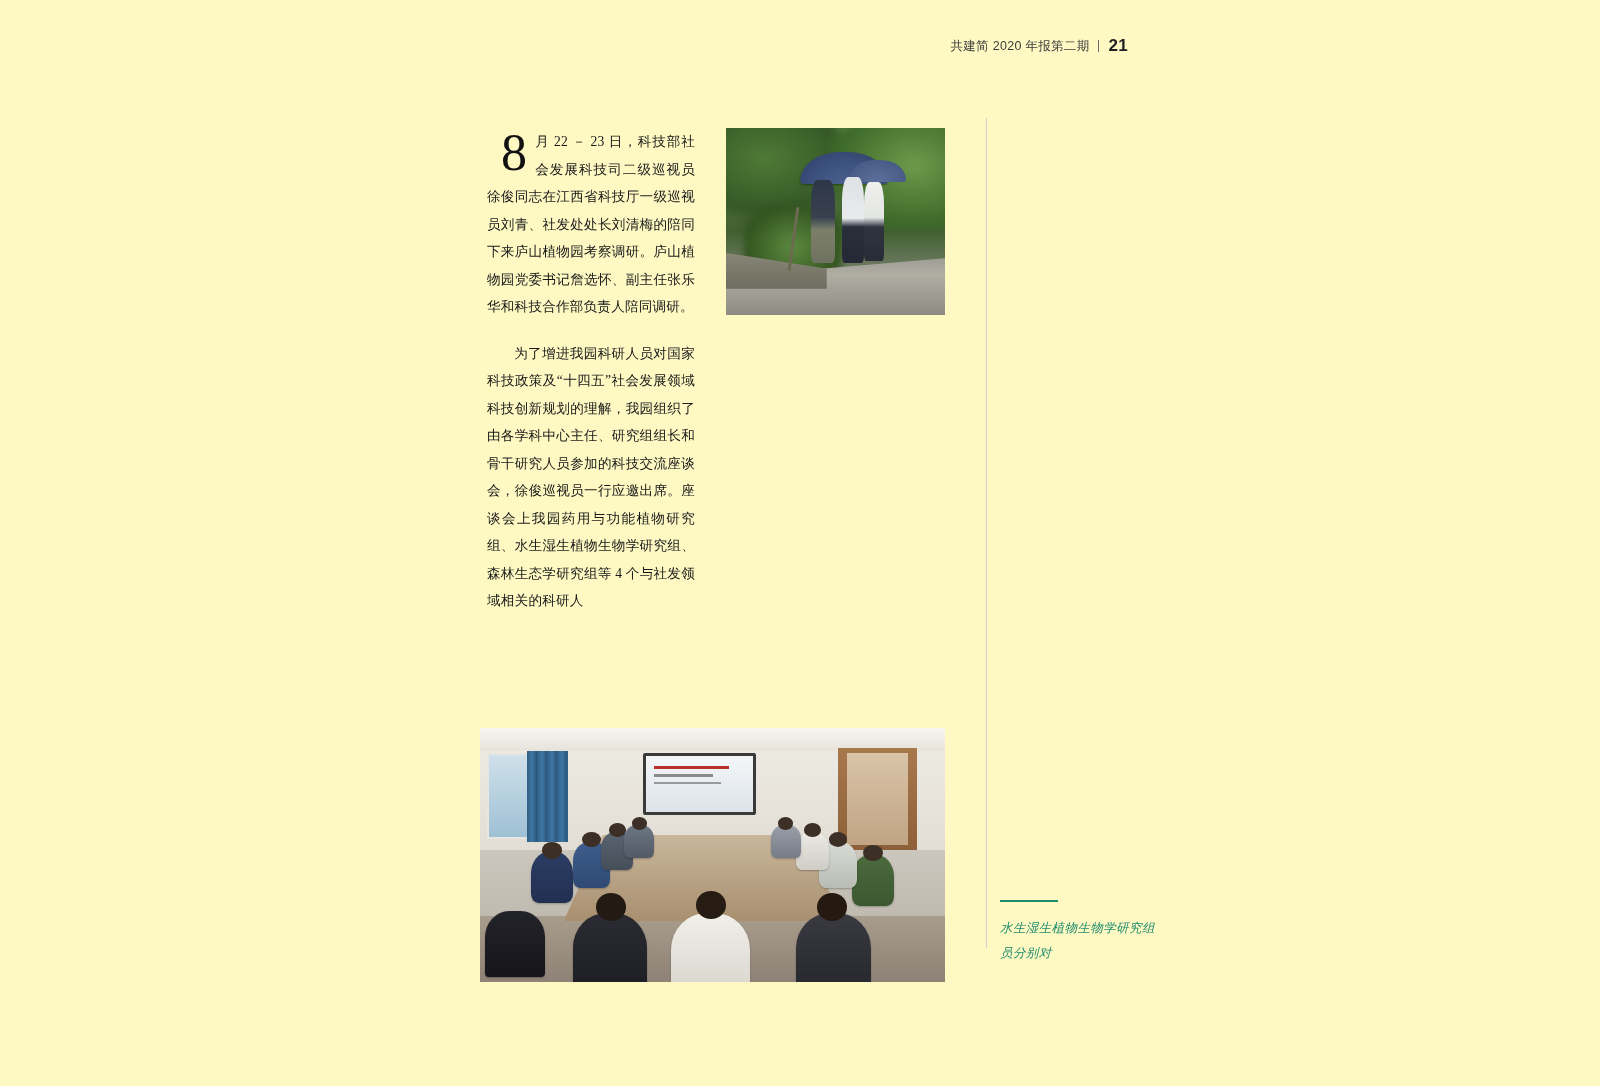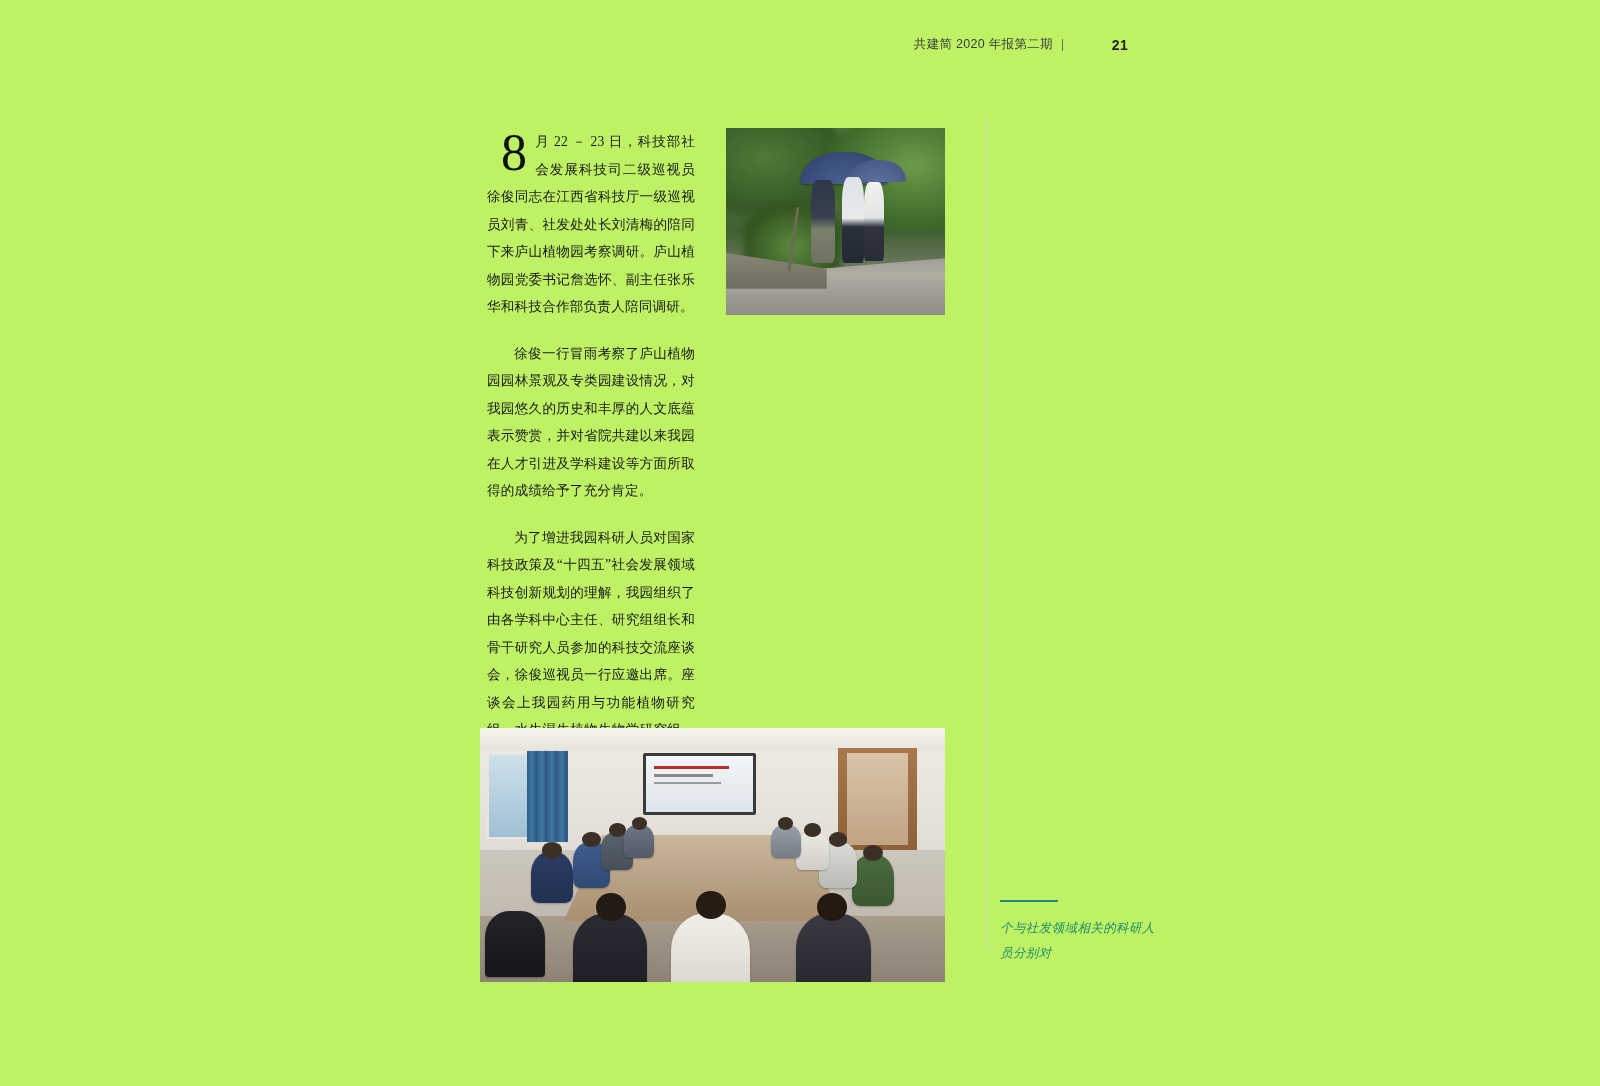--- a/index.html
+++ b/index.html
@@ -10,21 +10,21 @@
   body {
     width: 1600px;
     height: 1086px;
     font-family: "Liberation Serif", serif;
     position: relative;
     overflow: hidden;
   }
   .page {
     position: absolute;
     inset: 0;
-    background: #bef264;
+    background: #fef9c3;
   }
 
   
   .running-head {
     position: absolute;
     top: 36px;
     right: 472px;
     display: flex;
     align-items: center;
     gap: 7px;
@@ -35,23 +35,22 @@
   }
   .running-head .rule {
     display: inline-block;
     width: 1px;
     height: 12px;
     background: #6b6b6b;
     margin: 0 2px;
   }
   .running-head .pageno {
     font-weight: bold;
-    font-size: 14px;
+    font-size: 17px;
     color: #1f1f1f;
-    margin-left: 40px;
   }
 
   
   .vrule {
     position: absolute;
     left: 986px;
     top: 118px;
     width: 1px;
     height: 830px;
     background: #d0d0d0;
@@ -348,21 +347,20 @@
       <div class="person-b"></div>
       <div class="person-c"></div>
     </div>
   </div>
 
   <div class="col col-left">
     <p class="dropcap-para">
       <span class="dropcap">8</span>
       <span>月 22 － 23 日，科技部社会发展科技司二级巡视员徐俊同志在江西省科技厅一级巡视员刘青、社发处处长刘清梅的陪同下来庐山植物园考察调研。庐山植物园党委书记詹选怀、副主任张乐华和科技合作部负责人陪同调研。</span>
     </p>
-    <p>徐俊一行冒雨考察了庐山植物园园林景观及专类园建设情况，对我园悠久的历史和丰厚的人文底蕴表示赞赏，并对省院共建以来我园在人才引进及学科建设等方面所取得的成绩给予了充分肯定。</p>
     <p>为了增进我园科研人员对国家科技政策及“十四五”社会发展领域科技创新规划的理解，我园组织了由各学科中心主任、研究组组长和骨干研究人员参加的科技交流座谈会，徐俊巡视员一行应邀出席。座谈会上我园药用与功能植物研究组、水生湿生植物生物学研究组、森林生态学研究组等 4 个与社发领域相关的科研人</p>
   </div>
 
 
   <div class="photo photo-bottom">
     <div class="p2">
       <div class="backwall"></div>
       <div class="ceiling"></div>
       <div class="window"></div>
       <div class="curtain"></div>
@@ -412,17 +410,17 @@
         <div class="head" style="right:21%; bottom:24%; width:6.5%; height:11%; background:#241a12;"></div>
 
         <div class="person" style="left:1%; bottom:2%; width:13%; height:26%; background:linear-gradient(180deg,#23232a,#15151a); border-radius:40% 40% 6% 6%;"></div>
       </div>
     </div>
   </div>
 
 
   <div class="caption-wrap">
     <div class="caption-rule"></div>
-    <div class="caption">个与社发领域相关的科研人</div>
+    <div class="caption">水生湿生植物生物学研究组</div>
     <div class="caption">员分别对</div>
   </div>
 
 </div>
 
 </body></html>

